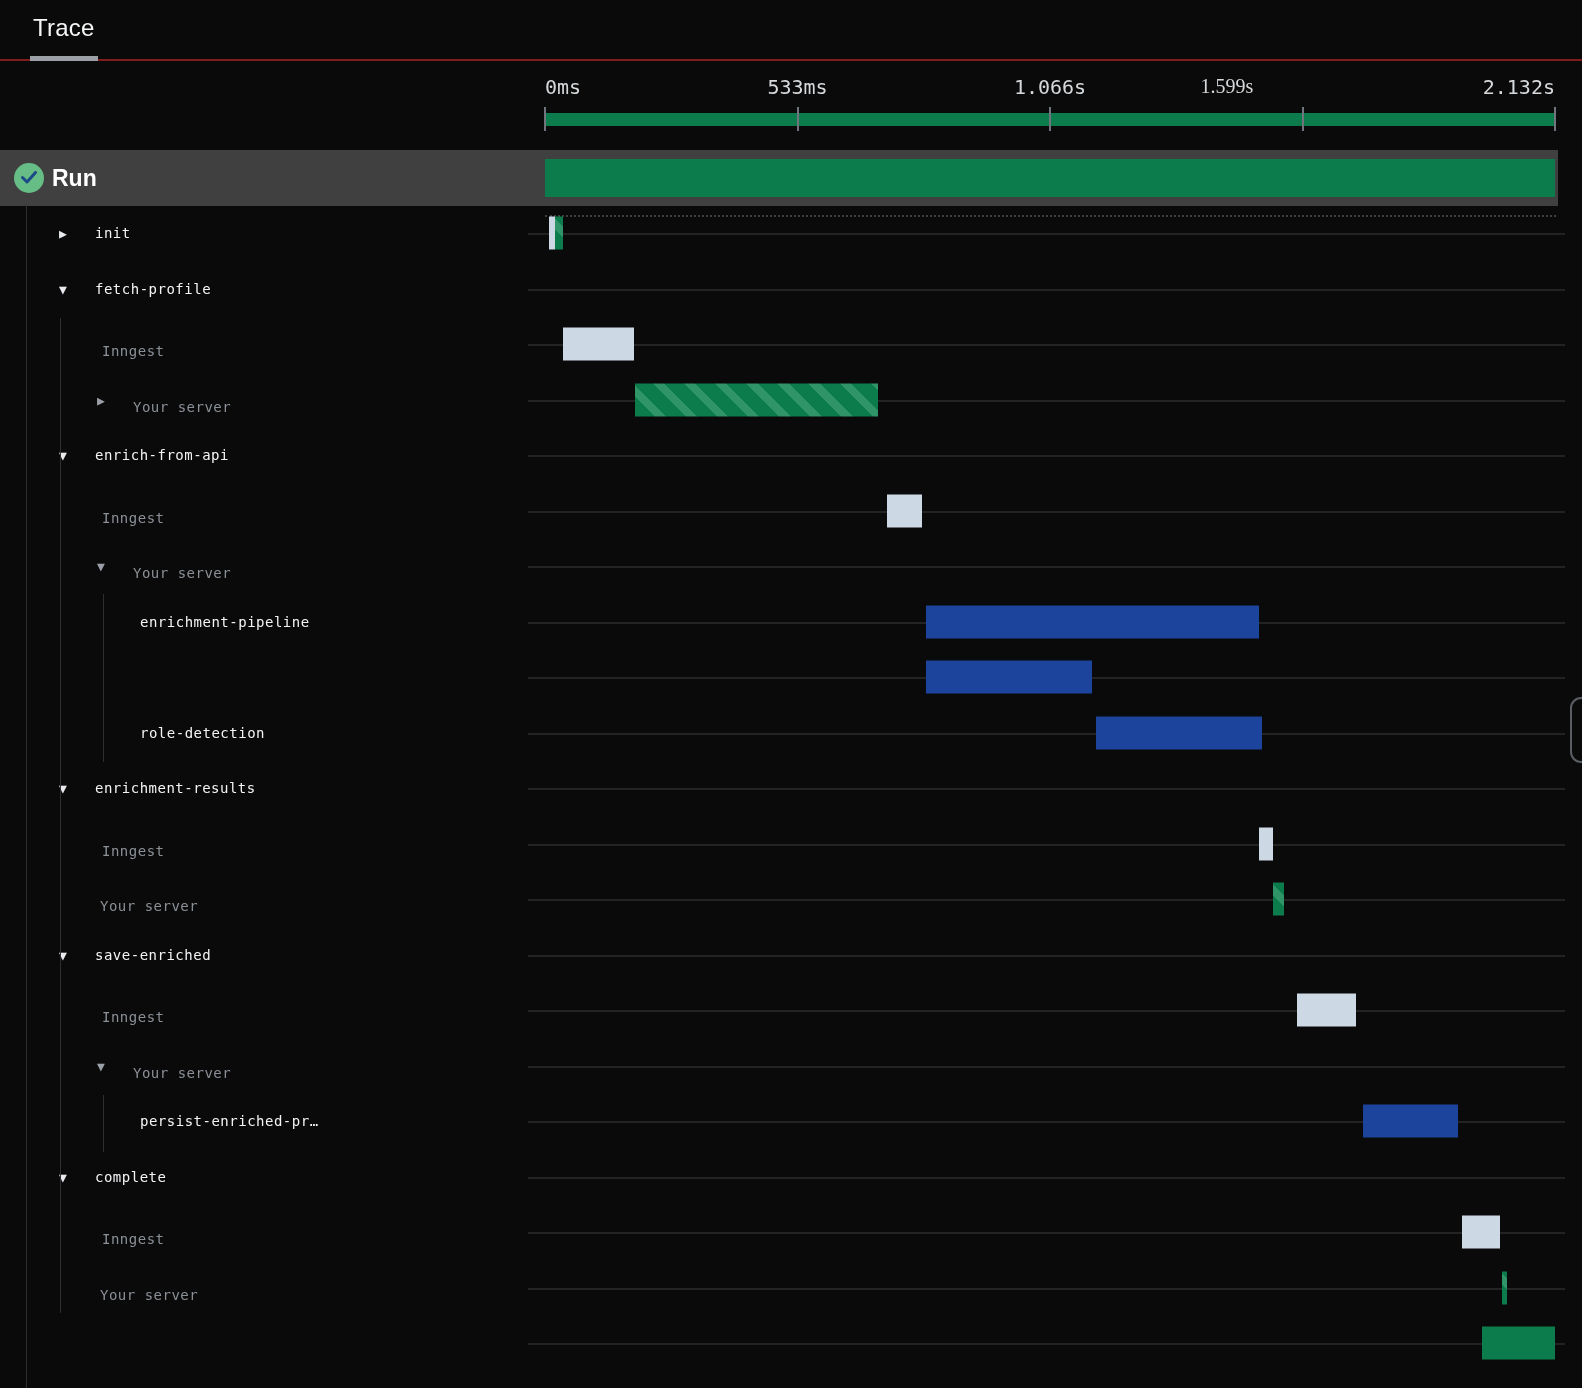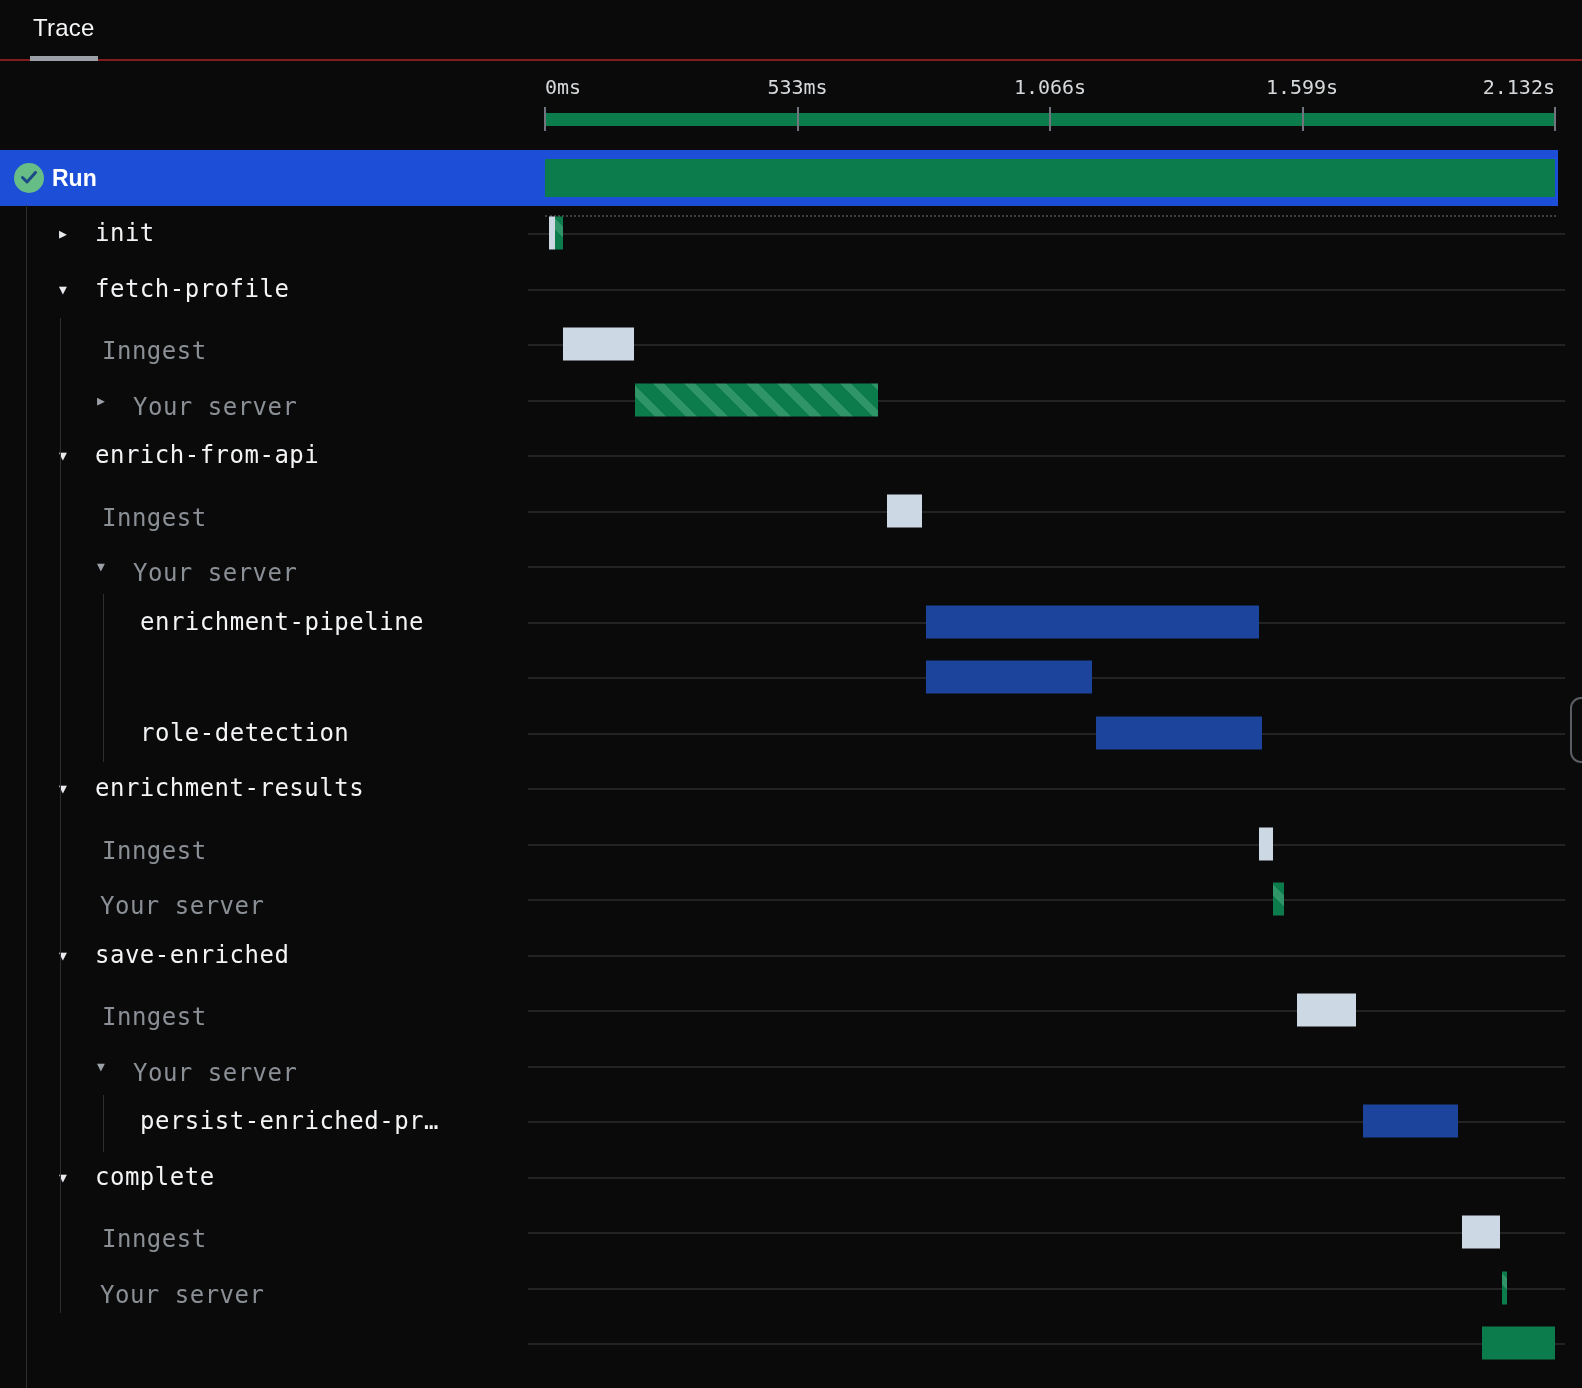--- a/index.html
+++ b/index.html
@@ -33,32 +33,32 @@
   .tick {
     position:absolute; top:46px; width:2px; height:24px; background:#70757d;
   }
   .minimap {
     position:absolute; left:545px; top:52px; width:1010px; height:13px;
     background:#0c7c4d;
   }
   
   .rows { position:absolute; left:0; top:150px; width:1582px; }
   .row { position:absolute; left:0; width:1582px; height:56px; cursor:pointer; }
-  .row.selected { background:#1d4ed8; width:1558px; }
+  .row.selected { background:#404040; width:1558px; }
   .name-cell {
     position:absolute; left:0; top:0; width:540px; height:100%;
   }
   .arrow {
     position:absolute; top:50%; transform:translateY(-50%);
     font-size:13px; line-height:1; color:#e8eaed;
   }
   .arrow.gray { color:#9ba0a8; }
   .span-name {
     position:absolute; top:50%; transform:translateY(-50%);
-    font-size:24px; color:#f3f4f6; white-space:nowrap; letter-spacing:0.5px;text-align:right;
+    font-size:14px; color:#f3f4f6; white-space:nowrap; letter-spacing:0.5px;text-align:right;
   }
   .span-name.gray { color:#8b9097;margin-top:7px; }
   .track {
     position:absolute; left:528px; right:17px; top:50%; height:2px;
     background:#232323;
   }
   .dotted-top {
     position:absolute; left:545px; right:26px; top:9px; height:0;
     border-top:2px dotted #3e3e3e;
   }
@@ -101,21 +101,21 @@
 
   <div class="axis" id="axis">
       <div class="minimap"></div>
       <div class="tick" style="left: 544px;"></div>
       <div class="axis-label" style="left: 545px;">0ms</div>
       <div class="tick" style="left: 796.5px;"></div>
       <div class="axis-label" style="left: 797.5px; transform: translateX(-50%);">533ms</div>
       <div class="tick" style="left: 1049px;"></div>
       <div class="axis-label" style="left: 1050px; transform: translateX(-50%);">1.066s</div>
       <div class="tick" style="left: 1301.5px;"></div>
-      <div class="axis-label" style="left: 1302px; transform: translateX(-50%);">1.599s</div>
+      <div class="axis-label" style="left: 1227px; transform: translateX(-50%); font-family: Liberation Serif, serif;">1.599s</div>
       <div class="tick" style="left: 1554px;"></div>
       <div class="axis-label" style="right: 27px;">2.132s</div>
     </div>
 
   <div class="rows" id="rows">
       <div class="row selected" style="top: 0px; height: 55.5px;">
         <div class="name-cell">
           <div class="check-circle">
             <svg width="16" height="13" viewBox="0 0 16 13">
               <polyline points="1.5,6.5 6,11 14.5,1.5" fill="none" stroke="#1c4a87" stroke-width="3" stroke-linecap="round" stroke-linejoin="round"></polyline>

